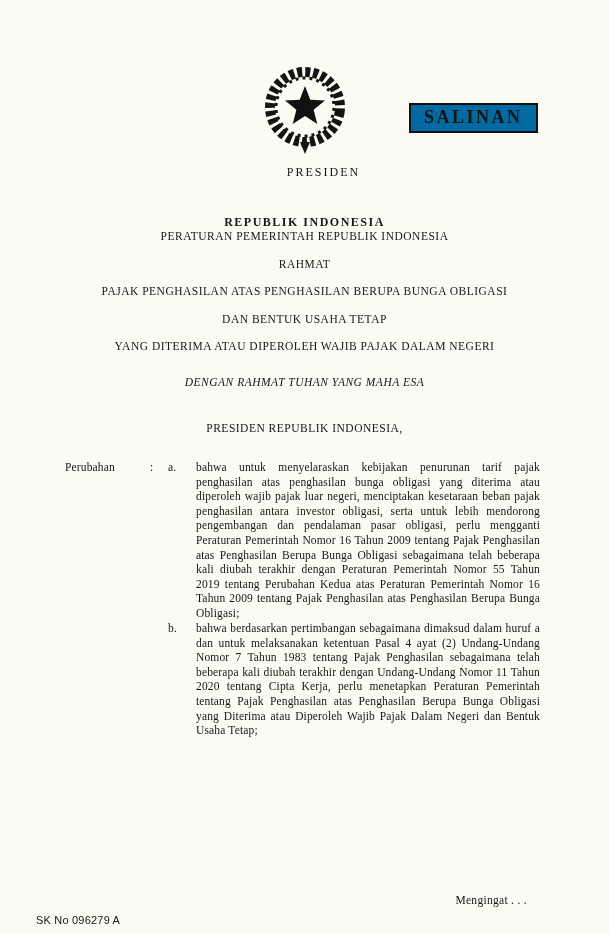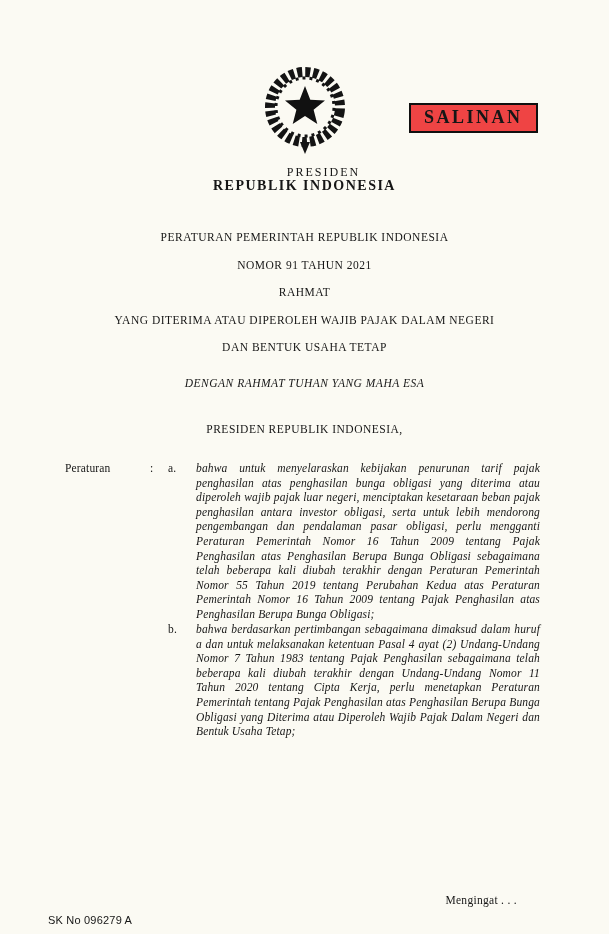--- a/index.html
+++ b/index.html
@@ -23,42 +23,42 @@
   }
   .stamp-box {
     position: absolute;
     top: 103px;
     left: 409px;
     border: 2px solid #101010;
     padding: 2px 13px 3px 13px;
     font-size: 18px;
     font-weight: bold;
     letter-spacing: 2.5px;
-    background: #ef4444;
+    background: #0369a1;
   }
   .letterhead {
     text-align: center;
     margin-top: 4px;
     line-height: 13px;
   }
   .letterhead .lh1 {
     font-size: 12px;
     font-weight: normal;
     letter-spacing: 2px;
     padding-left: 38px;
   }
   .letterhead .lh2 {
-    font-size: 14px;
+    font-size: 12px;
     font-weight: bold;
     letter-spacing: 1.5px;
+    margin-top: 37px;
   }
 
   
   .title-block {
-    margin-top: 38px;
     text-align: center;
   }
   .title-line {
     font-size: 11.5px;
     letter-spacing: 0.5px;
     line-height: 14px;
     margin-bottom: 13.5px;
   }
   .invocation {
     margin-top: 22px;
@@ -76,33 +76,33 @@
     font-size: 11.5px;
     line-height: 14.6px;
     letter-spacing: 0.15px;
   }
   .consider-row { display: flex; }
   .c-label { width: 85px; flex: 0 0 85px; }
   .c-colon { width: 18px; flex: 0 0 18px; }
   .c-items { flex: 1; }
   .c-item { display: flex; margin-bottom: 0.5px; }
   .c-marker { width: 28px; flex: 0 0 28px; }
-  .c-text { flex: 1; text-align: justify; text-justify: inter-word; font-style: italic; }
+  .c-text { flex: 1; text-align: justify; text-justify: inter-word; }
 
   
   .continuation {
     position: absolute;
-    right: 92px;
+    right: 82px;
     bottom: 28px;
     font-size: 11.5px;
     letter-spacing: 0.3px;
   }
   .doc-code {
     position: absolute;
-    left: 48px;
+    left: 36px;
     bottom: 8px;
     font-family: "Liberation Sans", sans-serif;
     font-size: 11px;
     letter-spacing: 0.2px;
   }
 </style>
 </head>
 <body>
 
 <div class="page">
@@ -125,31 +125,31 @@
     </span>
   </div>
 
   <div class="letterhead">
     <div class="lh1">PRESIDEN</div>
     <div class="lh2">REPUBLIK INDONESIA</div>
   </div>
 
   <div class="title-block">
     <div class="title-line">PERATURAN PEMERINTAH REPUBLIK INDONESIA</div>
-    <div class="title-line">NOMOR 91 TAHUN 2021</div>
     <div class="title-line">RAHMAT</div>
+    <div class="title-line">PAJAK PENGHASILAN ATAS PENGHASILAN BERUPA BUNGA OBLIGASI</div>
+    <div class="title-line">DAN BENTUK USAHA TETAP</div>
     <div class="title-line">YANG DITERIMA ATAU DIPEROLEH WAJIB PAJAK DALAM NEGERI</div>
-    <div class="title-line">DAN BENTUK USAHA TETAP</div>
     <div class="title-line invocation">DENGAN RAHMAT TUHAN YANG MAHA ESA</div>
     <div class="title-line authority">PRESIDEN REPUBLIK INDONESIA,</div>
   </div>
 
   <div class="body-block">
     <div class="consider-row">
-      <div class="c-label">Peraturan</div>
+      <div class="c-label">Perubahan</div>
       <div class="c-colon">:</div>
       <div class="c-items">
         <div class="c-item">
           <div class="c-marker">a.</div>
           <div class="c-text">bahwa untuk menyelaraskan kebijakan penurunan tarif pajak penghasilan atas penghasilan bunga obligasi yang diterima atau diperoleh wajib pajak luar negeri, menciptakan kesetaraan beban pajak penghasilan antara investor obligasi, serta untuk lebih mendorong pengembangan dan pendalaman pasar obligasi, perlu mengganti Peraturan Pemerintah Nomor 16 Tahun 2009 tentang Pajak Penghasilan atas Penghasilan Berupa Bunga Obligasi sebagaimana telah beberapa kali diubah terakhir dengan Peraturan Pemerintah Nomor 55 Tahun 2019 tentang Perubahan Kedua atas Peraturan Pemerintah Nomor 16 Tahun 2009 tentang Pajak Penghasilan atas Penghasilan Berupa Bunga Obligasi;</div>
         </div>
         <div class="c-item">
           <div class="c-marker">b.</div>
           <div class="c-text">bahwa berdasarkan pertimbangan sebagaimana dimaksud dalam huruf a dan untuk melaksanakan ketentuan Pasal 4 ayat (2) Undang-Undang Nomor 7 Tahun 1983 tentang Pajak Penghasilan sebagaimana telah beberapa kali diubah terakhir dengan Undang-Undang Nomor 11 Tahun 2020 tentang Cipta Kerja, perlu menetapkan Peraturan Pemerintah tentang Pajak Penghasilan atas Penghasilan Berupa Bunga Obligasi yang Diterima atau Diperoleh Wajib Pajak Dalam Negeri dan Bentuk Usaha Tetap;</div>
         </div>

